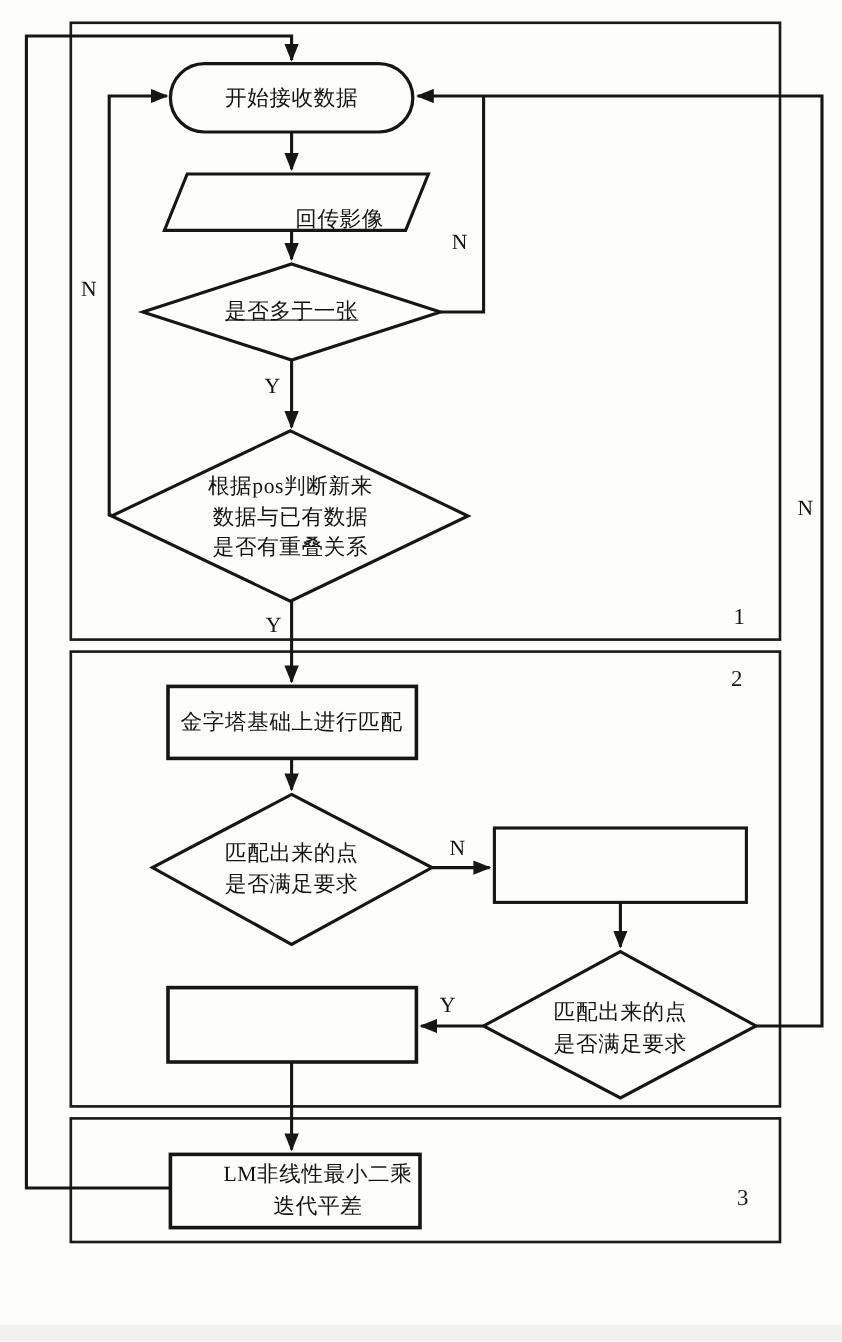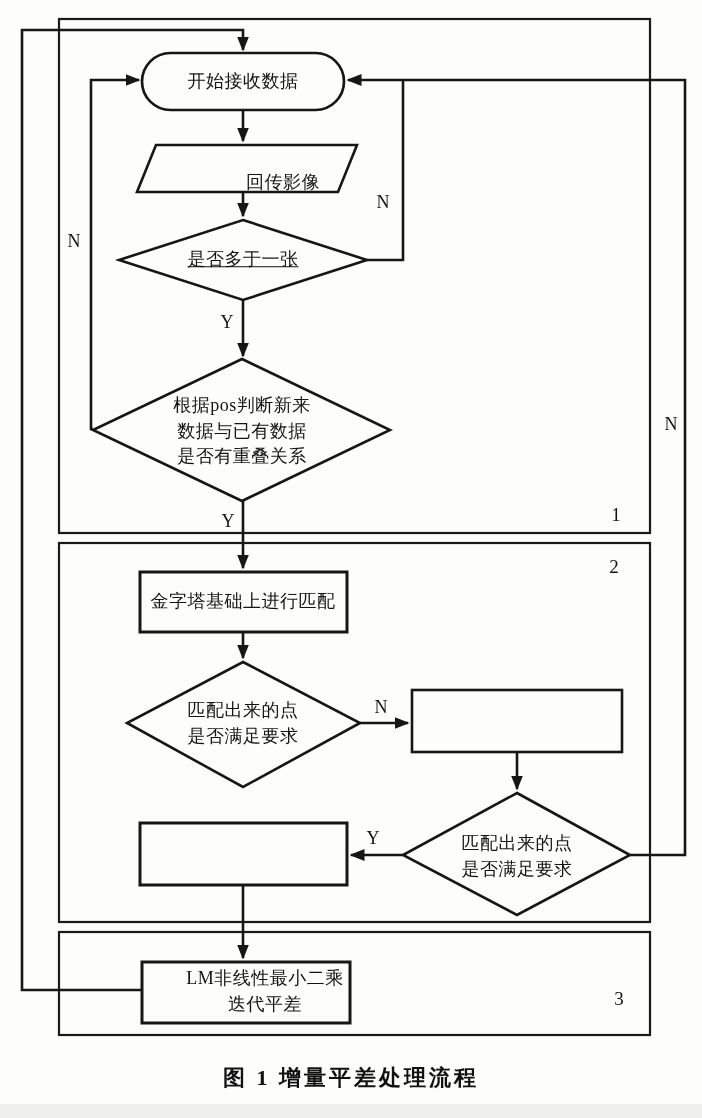--- a/index.html
+++ b/index.html
@@ -118,16 +118,15 @@
   <div class="branch" style="left:228px;top:521px;">Y</div>
   <div class="branch" style="left:74px;top:241px;">N</div>
   <div class="branch" style="left:381px;top:707px;">N</div>
   <div class="branch" style="left:373px;top:838px;">Y</div>
   <div class="branch" style="left:671px;top:424px;">N</div>
 
   <div class="secnum" style="left:616px;top:515px;">1</div>
   <div class="secnum" style="left:614px;top:567px;">2</div>
   <div class="secnum" style="left:619px;top:999px;">3</div>
 
-  <div class="caption">图 1  增量平差处理流程</div>
 
   <div class="page-edge"></div>
 </div>
 
 </body></html>

